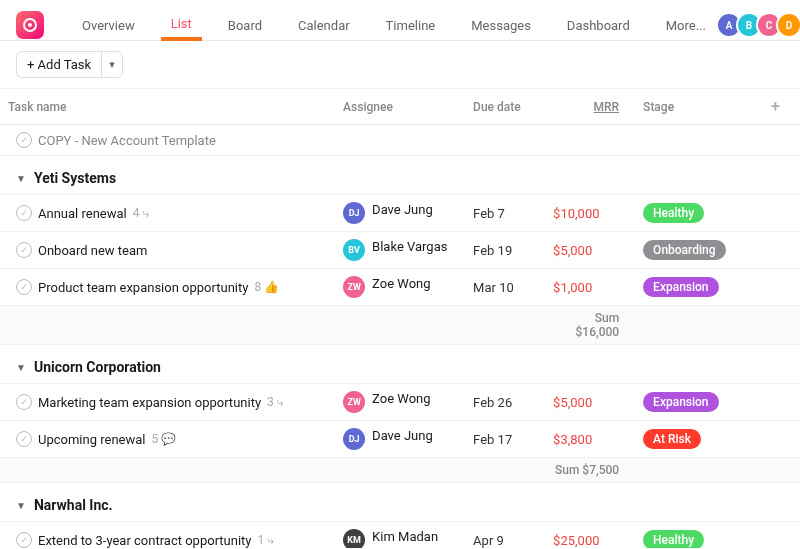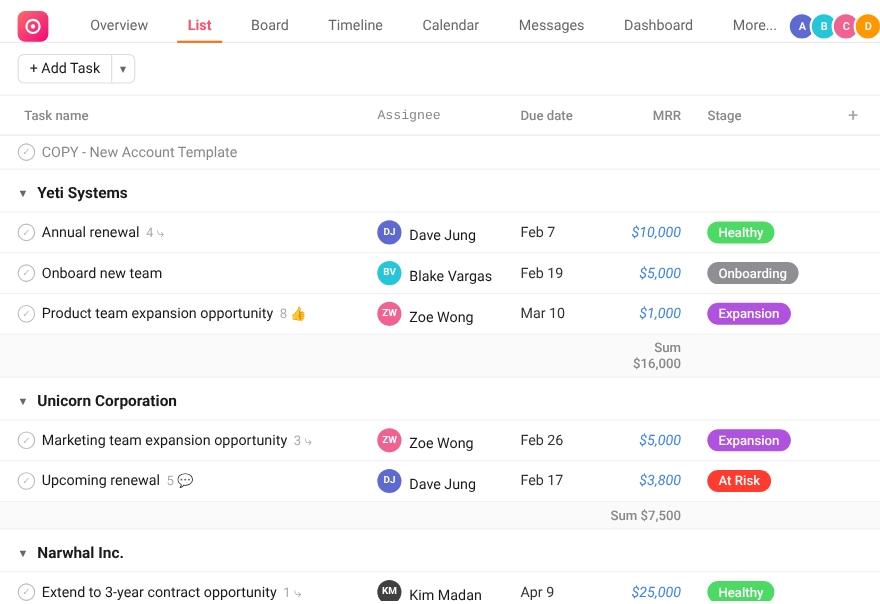--- a/index.html
+++ b/index.html
@@ -64,22 +64,22 @@
     .nav-tab {
       padding: 6px 10px;
       font-size: 13px;
       color: #666;
       cursor: pointer;
       border-bottom: 2px solid transparent;
       margin-bottom: -1px;
     }
     .nav-tab.active {
       color: #ff4f6c;
-      border-bottom: 2px solid #f97316;
-      font-weight: 700;
+      border-bottom: 4px solid #f97316;
+      font-weight: 400;
     }
     .header-right {
       display: flex;
       align-items: center;
       gap: 10px;
       margin-left: auto;
     }
     .avatars {
       display: flex;
       align-items: center;
@@ -156,22 +156,22 @@
     thead th {
       padding: 8px 12px;
       text-align: left;
       font-size: 12px;
       font-weight: 500;
       color: #888;
       border-bottom: 1px solid #e8e8e8;
       background: #fff;
       white-space: nowrap;
     }
-    thead th:first-child { padding-left: 22px; }
-    thead th.right { text-align: right; }
+    thead th:first-child { padding-left: 8px; }
+    thead th.right { text-align: right; text-decoration: underline; }
 
     tbody tr {
       border-bottom: 1px solid #f0f0f0;
     }
 
     td {
       padding: 7px 12px;
       vertical-align: middle;
       font-size: 13px;
     }
@@ -230,21 +230,21 @@
     }
     .sum-value {
       text-align: right;
       font-weight: 500;
       color: #555;
     }
 
     
     .assignee-cell {
       display: flex;
-      align-items: flex-end;
+      align-items: flex-start;
       gap: 7px;
     }
     .assignee-avatar {
       width: 22px;
       height: 22px;
       border-radius: 50%;
       display: flex;
       align-items: center;
       justify-content: center;
       font-size: 9px;
@@ -261,56 +261,56 @@
       font-size: 12px;
       font-weight: 500;
       white-space: nowrap;
     }
     .badge-healthy { background: #4cd964; color: white; }
     .badge-onboarding { background: #8e8e93; color: white; }
     .badge-expansion { background: #af52de; color: #ffffff; }
     .badge-at-risk { background: #ff3b30; color: white; }
 
     
-    .mrr-cell { text-align: right; color: #3b82f6; font-style: italic; }
+    .mrr-cell { color: #ef4444; }
     .due-cell { color: #333; margin-top: 20px; }
 
     
     .add-col-btn {
       color: #aaa;
       font-size: 16px;
       cursor: pointer;
       padding: 0 8px;
     }
 
     .template-row td {
       color: #888;
       font-size: 13px;
     }
 
-    .col-assignee { width: 130px; font-family: Liberation Mono, monospace; }
+    .col-assignee { width: 130px; }
     .col-due { width: 80px; }
     .col-mrr { width: 90px; }
     .col-stage { width: 120px; }
     .col-add { width: 36px; }
   </style>
 </head>
 <body>
 
 <div class="header">
   <div class="app-icon">
     <div class="app-icon-inner"></div>
   </div>
   <span class="app-title"></span>
   <nav class="nav-tabs">
     <span class="nav-tab">Overview</span>
     <span class="nav-tab active">List</span>
     <span class="nav-tab">Board</span>
+    <span class="nav-tab">Calendar</span>
     <span class="nav-tab">Timeline</span>
-    <span class="nav-tab">Calendar</span>
     <span class="nav-tab">Messages</span>
     <span class="nav-tab">Dashboard</span>
     <span class="nav-tab">More...</span>
   </nav>
   <div class="header-right">
     <div class="avatars">
       <div class="avatar" style="background:#5e6ad2">A</div>
       <div class="avatar" style="background:#26c6da">B</div>
       <div class="avatar" style="background:#f06292">C</div>
       <div class="avatar" style="background:#ff9800">D</div>

